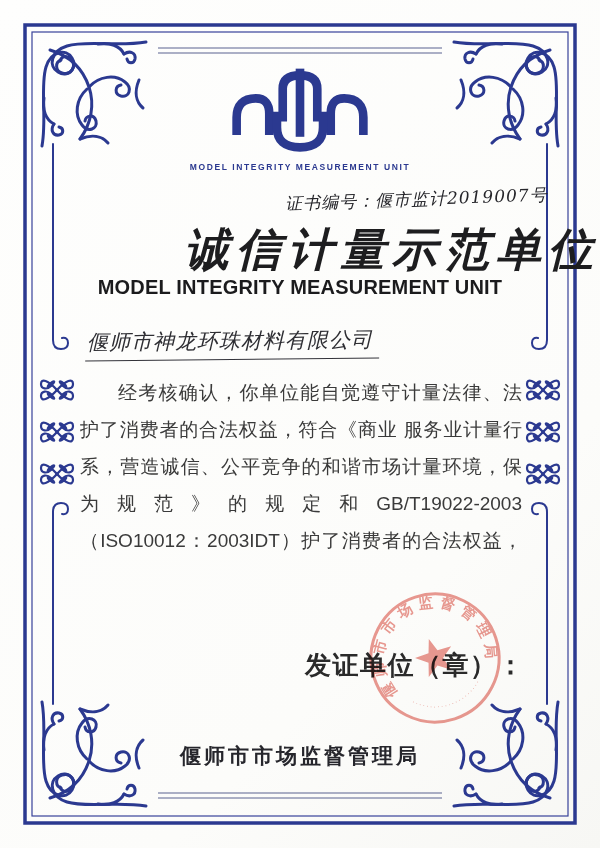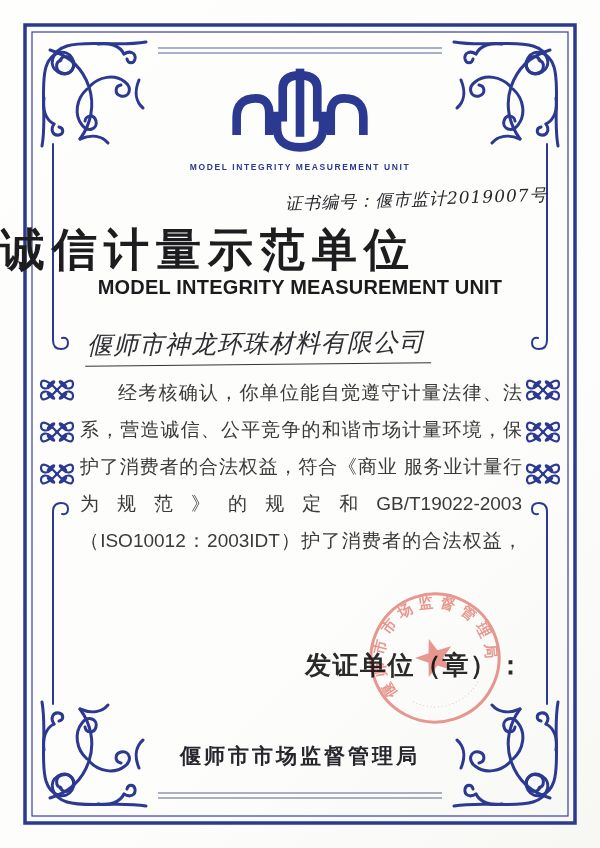--- a/index.html
+++ b/index.html
@@ -13,30 +13,30 @@
   .logo-caption{
     margin-top:2px;font-size:8.5px;font-weight:bold;color:#2b3990;
     letter-spacing:1.6px;
   }
   .cert-no{
     position:absolute;top:188px;right:52px;font-size:17px;color:#26262b;
     font-family:"DejaVu Serif",serif;font-style:italic;transform:rotate(-2deg);
     letter-spacing:1px;
   }
   .title{
-    position:absolute;top:220px;left:0;width:600px;text-align:left;
+    position:absolute;top:220px;left:0;width:600px;text-align:right;
     font-family:"DejaVu Serif",serif;font-weight:900;font-size:45px;
-    letter-spacing:7px;color:#1d1d1f;
+    letter-spacing:7px;color:#1d1d1f;font-style:italic;
   }
   .subtitle{
     position:absolute;top:276px;left:0;width:600px;text-align:center;
     font-size:20px;font-weight:800;color:#1b1b1d;letter-spacing:0.2px;
   }
   .awardee{
-    position:absolute;top:327px;left:85px;font-size:25px;color:#2e2e33;
+    position:absolute;top:327px;left:85px;font-size:21px;color:#2e2e33;
     font-family:"DejaVu Serif",serif;font-style:italic;letter-spacing:1px;
   }
   .awardee-inner{
     display:inline-block;min-width:262px;padding:0 6px 4px 2px;
     border-bottom:1.6px solid #33333a;transform:rotate(-0.6deg);
   }
   .body-text{
     position:absolute;top:374px;left:80px;width:442px;
     font-size:19px;line-height:37px;color:#3a3a3a;
   }
@@ -144,22 +144,22 @@
 
   <div class="title">诚信计量示范单位</div>
   <div class="subtitle">MODEL INTEGRITY MEASUREMENT UNIT</div>
 
   <div class="awardee">
     <span class="awardee-inner">偃师市神龙环珠材料有限公司</span>
   </div>
 
   <div class="body-text">
     <div class="body-line first">经考核确认，你单位能自觉遵守计量法律、法</div>
+    <div class="body-line">护了消费者的合法权益，符合《商业 服务业计量行</div>
     <div class="body-line">系，营造诚信、公平竞争的和谐市场计量环境，保</div>
-    <div class="body-line">护了消费者的合法权益，符合《商业 服务业计量行</div>
     <div class="body-line">为规范》的规定和GB/T19022-2003</div>
     <div class="body-line">（ISO10012：2003IDT）护了消费者的合法权益，</div>
   </div>
 
   <div class="issuer-label">发证单位（章）：</div>
 
   <svg class="seal" viewBox="-90 -90 180 180">
     <circle cx="0" cy="0" r="64" fill="none" stroke="#dd5a4e" stroke-width="3"></circle>
     <polygon fill="#dd5a4e" points="0,-20 4.7,-6.5 19,-6.2 7.6,2.5 11.8,16.2 0,8 -11.8,16.2 -7.6,2.5 -19,-6.2 -4.7,-6.5"></polygon>
     <defs>

